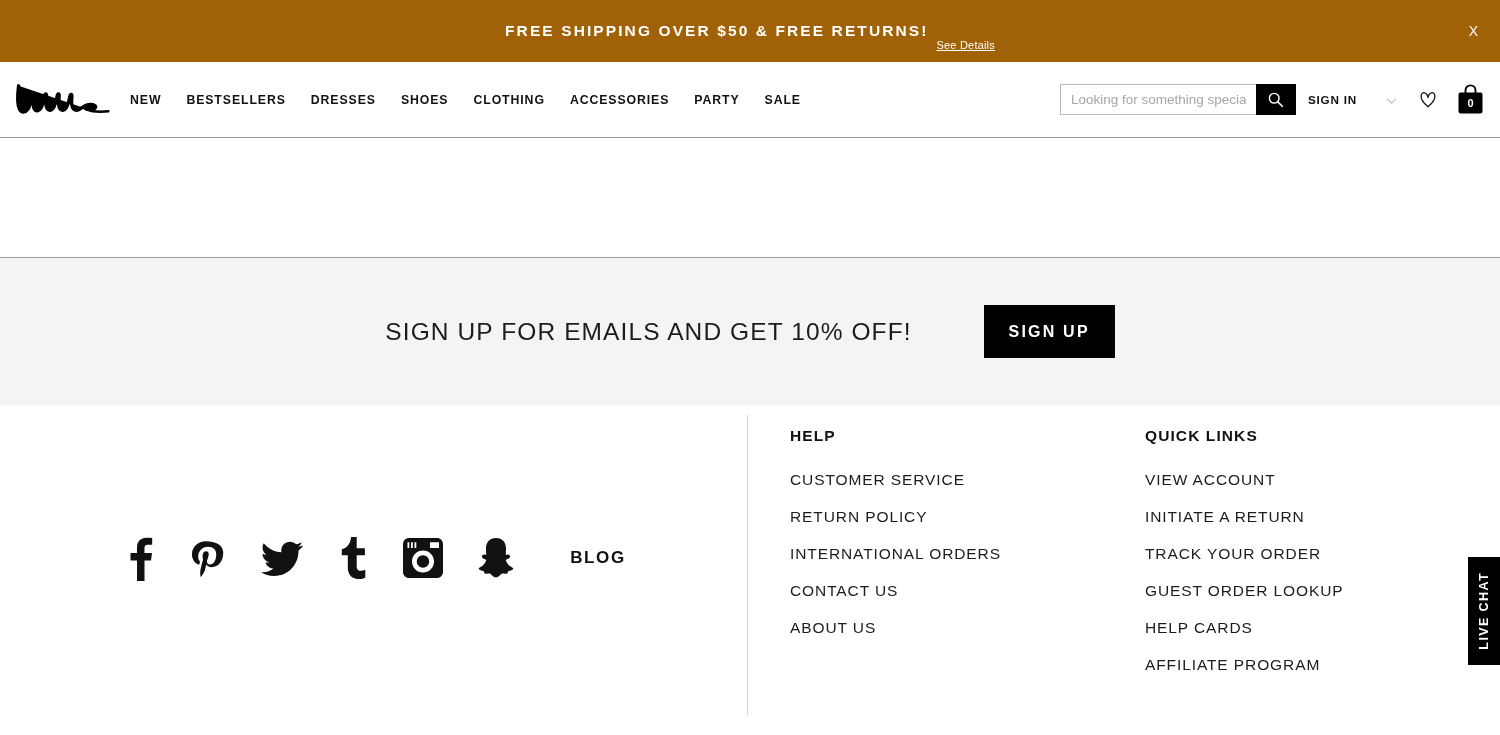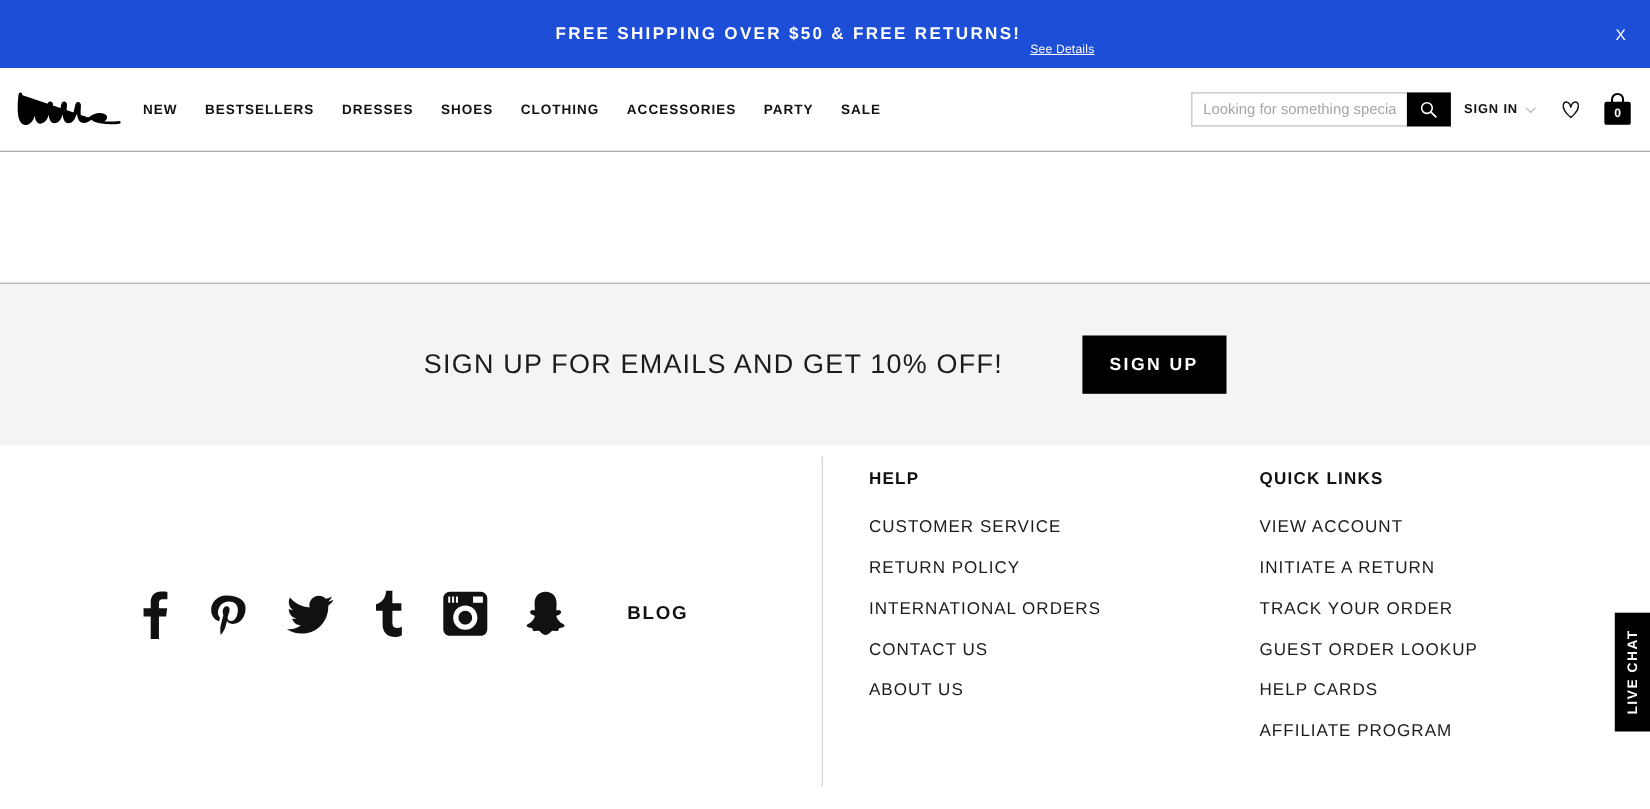--- a/index.html
+++ b/index.html
@@ -12,21 +12,21 @@
     background: #ffffff;
     font-family: "Liberation Sans", sans-serif;
     overflow: hidden;
     position: relative;
   }
 
   
   .promo-banner {
     position: relative;
     height: 62px;
-    background: #1d4ed8;
+    background: #a16207;
     display: flex;
     align-items: center;
     justify-content: center;
   }
   .promo-text {
     color: #ffffff;
     font-size: 15.5px;
     font-weight: bold;
     letter-spacing: 2.1px;
     white-space: nowrap;
@@ -123,20 +123,21 @@
     align-items: center;
     justify-content: center;
     cursor: pointer;
     padding: 0;
   }
   .sign-in {
     display: flex;
     align-items: center;
     margin-left: 12px;
     cursor: pointer;
+    gap: 23px;
   }
   .sign-in-label {
     font-size: 11.7px;
     font-weight: bold;
     letter-spacing: 0.8px;
     color: #111111;
   }
   .chevron {
     margin-left: 6px;
     display: inline-block;

